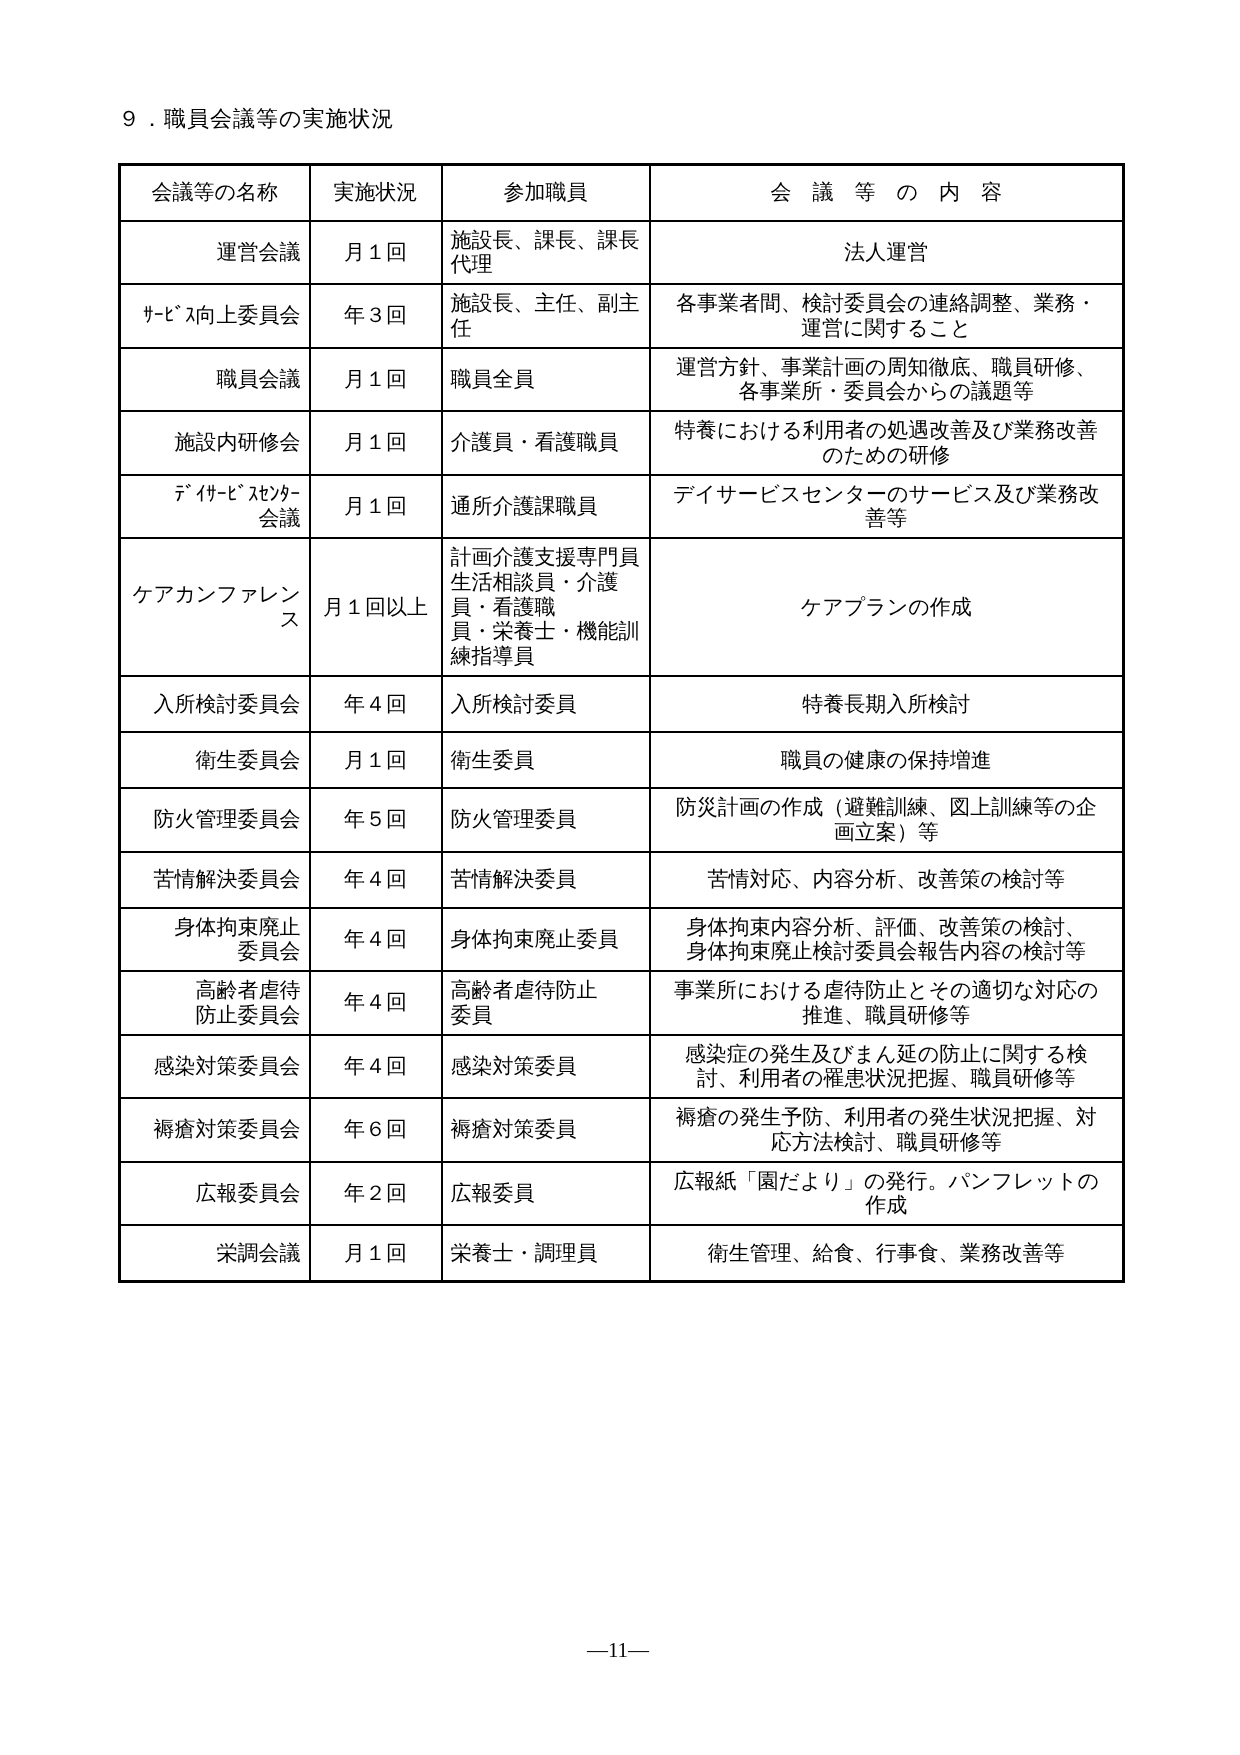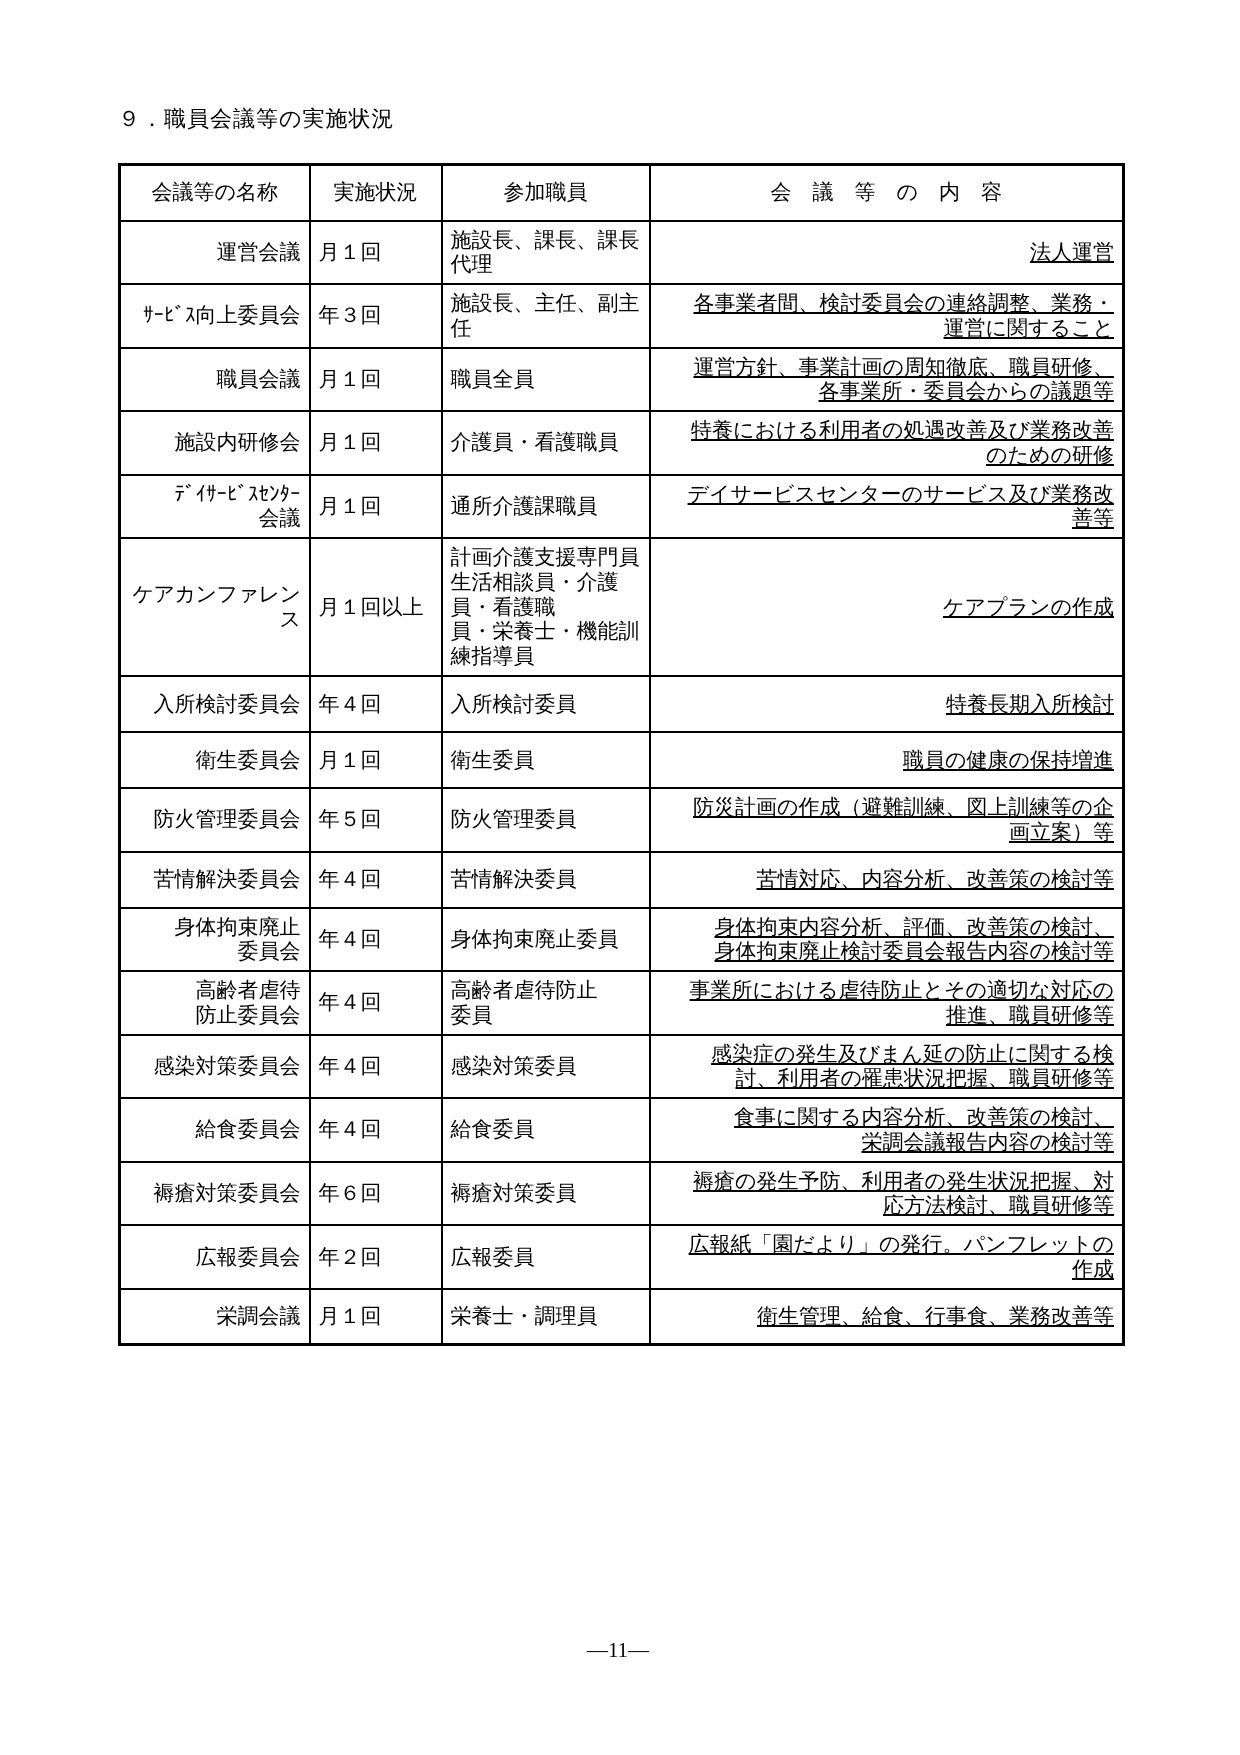--- a/index.html
+++ b/index.html
@@ -23,23 +23,23 @@
     border:2px solid #000;
     font-size:21px; font-weight:normal;
     line-height:1.18;
     padding:6px 8px;
     vertical-align:middle;
     overflow:hidden;
   }
   .meeting-table thead th { height:56px; text-align:center; }
   .meeting-table tbody tr { height:56px; }
   .c-name { text-align:right; padding-left:9px; }
-  .c-freq { padding-left:2px; padding-right:2px; }
+  .c-freq { text-align:center; padding-left:2px; padding-right:2px; }
   .c-part { text-align:left; padding-left:6px; }
-  .c-content { text-align:right; padding-left:10px;text-decoration:underline; }
+  .c-content { text-align:center; padding-left:10px; }
   .pre { white-space:pre-line; }
   .sz-s  { font-size:16px; line-height:1.25; }
   .sz-xs { font-size:13.5px; line-height:1.3; padding-top:3px; padding-bottom:3px; }
   .name-s { font-size:19px; letter-spacing:-0.5px; }
   .page-number {
     position:absolute; left:0; top:1638px; width:1236px;
     text-align:center; font-size:21px;
   }
 </style>
 </head>
@@ -151,27 +151,20 @@
 推進、職員研修等</td>
         </tr>
         <tr>
           <td class="c-name pre">感染対策委員会</td>
           <td class="c-freq">年４回</td>
           <td class="c-part pre">感染対策委員</td>
           <td class="c-content pre">感染症の発生及びまん延の防止に関する検
 討、利用者の罹患状況把握、職員研修等</td>
         </tr>
         <tr>
-          <td class="c-name pre">給食委員会</td>
-          <td class="c-freq">年４回</td>
-          <td class="c-part pre">給食委員</td>
-          <td class="c-content pre">食事に関する内容分析、改善策の検討、
-栄調会議報告内容の検討等</td>
-        </tr>
-        <tr>
           <td class="c-name pre">褥瘡対策委員会</td>
           <td class="c-freq">年６回</td>
           <td class="c-part pre">褥瘡対策委員</td>
           <td class="c-content pre">褥瘡の発生予防、利用者の発生状況把握、対
 応方法検討、職員研修等</td>
         </tr>
         <tr>
           <td class="c-name pre">広報委員会</td>
           <td class="c-freq">年２回</td>
           <td class="c-part pre">広報委員</td>

